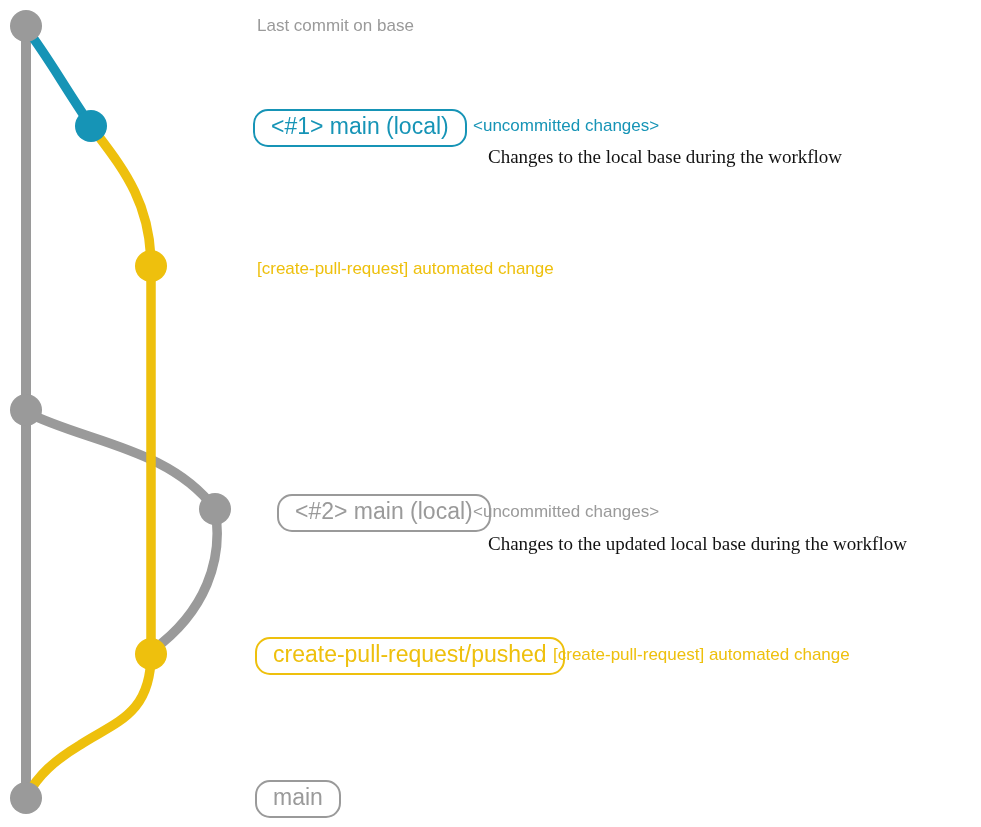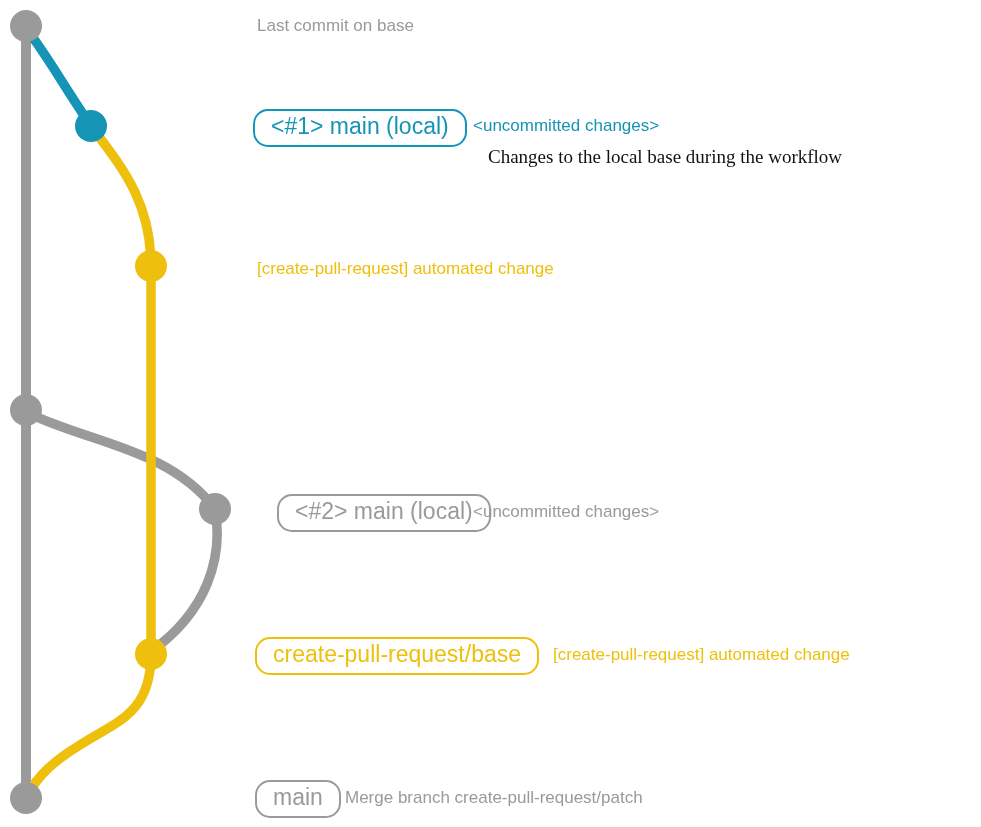--- a/index.html
+++ b/index.html
@@ -85,20 +85,20 @@
 
   <div class="badge teal" style="left:253px; top:109px;">&lt;#1&gt; main (local)</div>
   <div class="lbl teal" style="left:473px; top:112px;">&lt;uncommitted changes&gt;</div>
   <div class="desc" style="left:488px; top:145px;">Changes to the local base during the workflow</div>
 
   <div class="lbl yellow" style="left:257px; top:255px;">[create-pull-request] automated change</div>
 
 
   <div class="badge gray" style="left:253px; top:494px;margin-left:24px;">&lt;#2&gt; main (local)</div>
   <div class="lbl gray" style="left:473px; top:498px;">&lt;uncommitted changes&gt;</div>
+  <div class="desc" style="left:488px; top:532px;">Changes to the updated local base during the workflow</div>
 
-  <div class="badge yellow" style="left:255px; top:637px;">create-pull-request/base</div>
+  <div class="badge yellow" style="left:255px; top:637px;">create-pull-request/pushed</div>
   <div class="lbl yellow" style="left:553px; top:641px;">[create-pull-request] automated change</div>
 
   <div class="badge gray" style="left:255px; top:780px;">main</div>
-  <div class="lbl gray" style="left:345px; top:784px;">Merge branch create-pull-request/patch</div>
 
 </div>
 
 </body></html>

